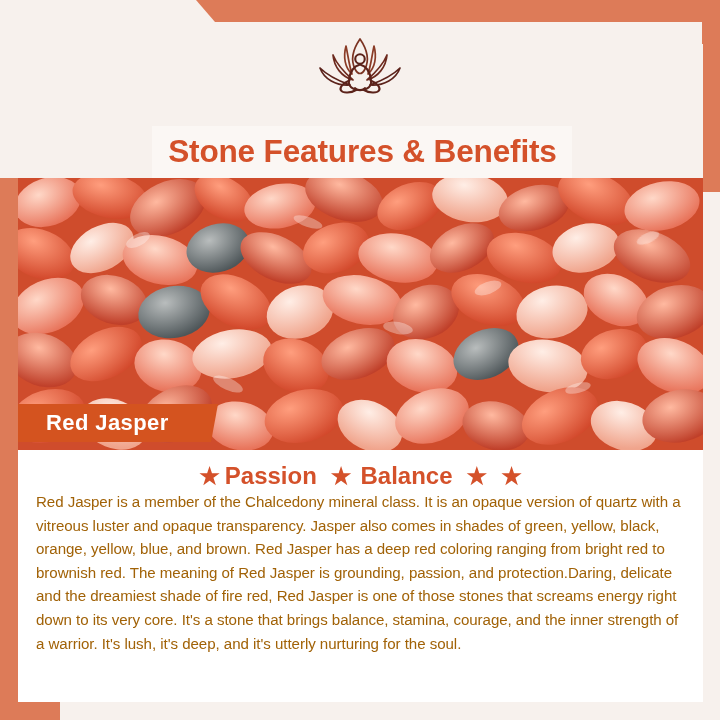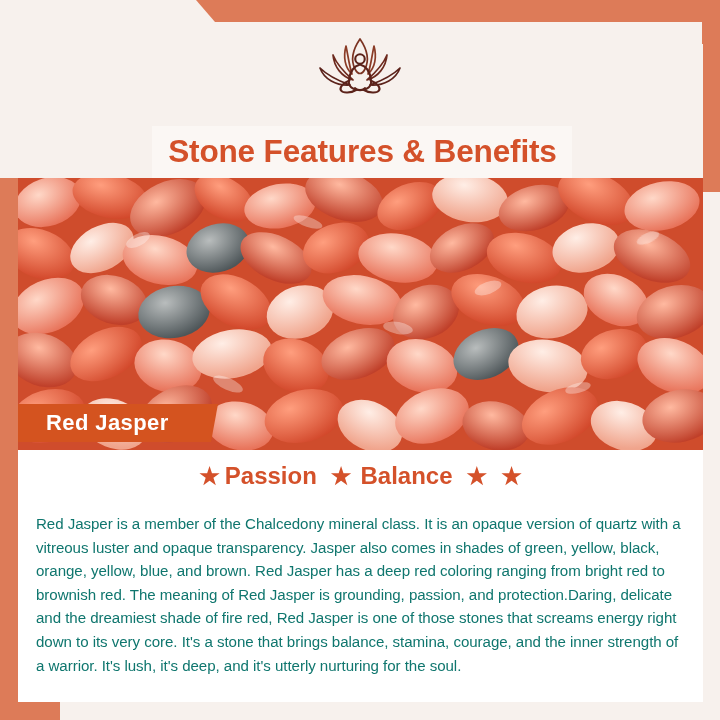--- a/index.html
+++ b/index.html
@@ -96,25 +96,25 @@
   .kw{
     display:flex;align-items:center;gap:5px;
     color:#d4512a;
     font-family:"Liberation Sans Narrow","Liberation Sans",sans-serif;
     font-weight:bold;font-size:24px;white-space:nowrap;
   }
   .kw .star{font-size:23px;line-height:1;display:inline-block;}
   .kw.wide{gap:9px;}
 
   .paragraph{
-    margin:22px 18px 0 18px;
+    margin:0 18px 0 18px;
     font-family:"Liberation Sans Narrow","Liberation Sans",sans-serif;
     font-size:15.1px;
     line-height:23.6px;
-    color:#0f766e;
+    color:#a16207;
     text-align:left;
     letter-spacing:-0.05px;
   }
 </style>
 </head>
 <body>
 
 <div class="page">
 
   <div class="top-band"></div>

